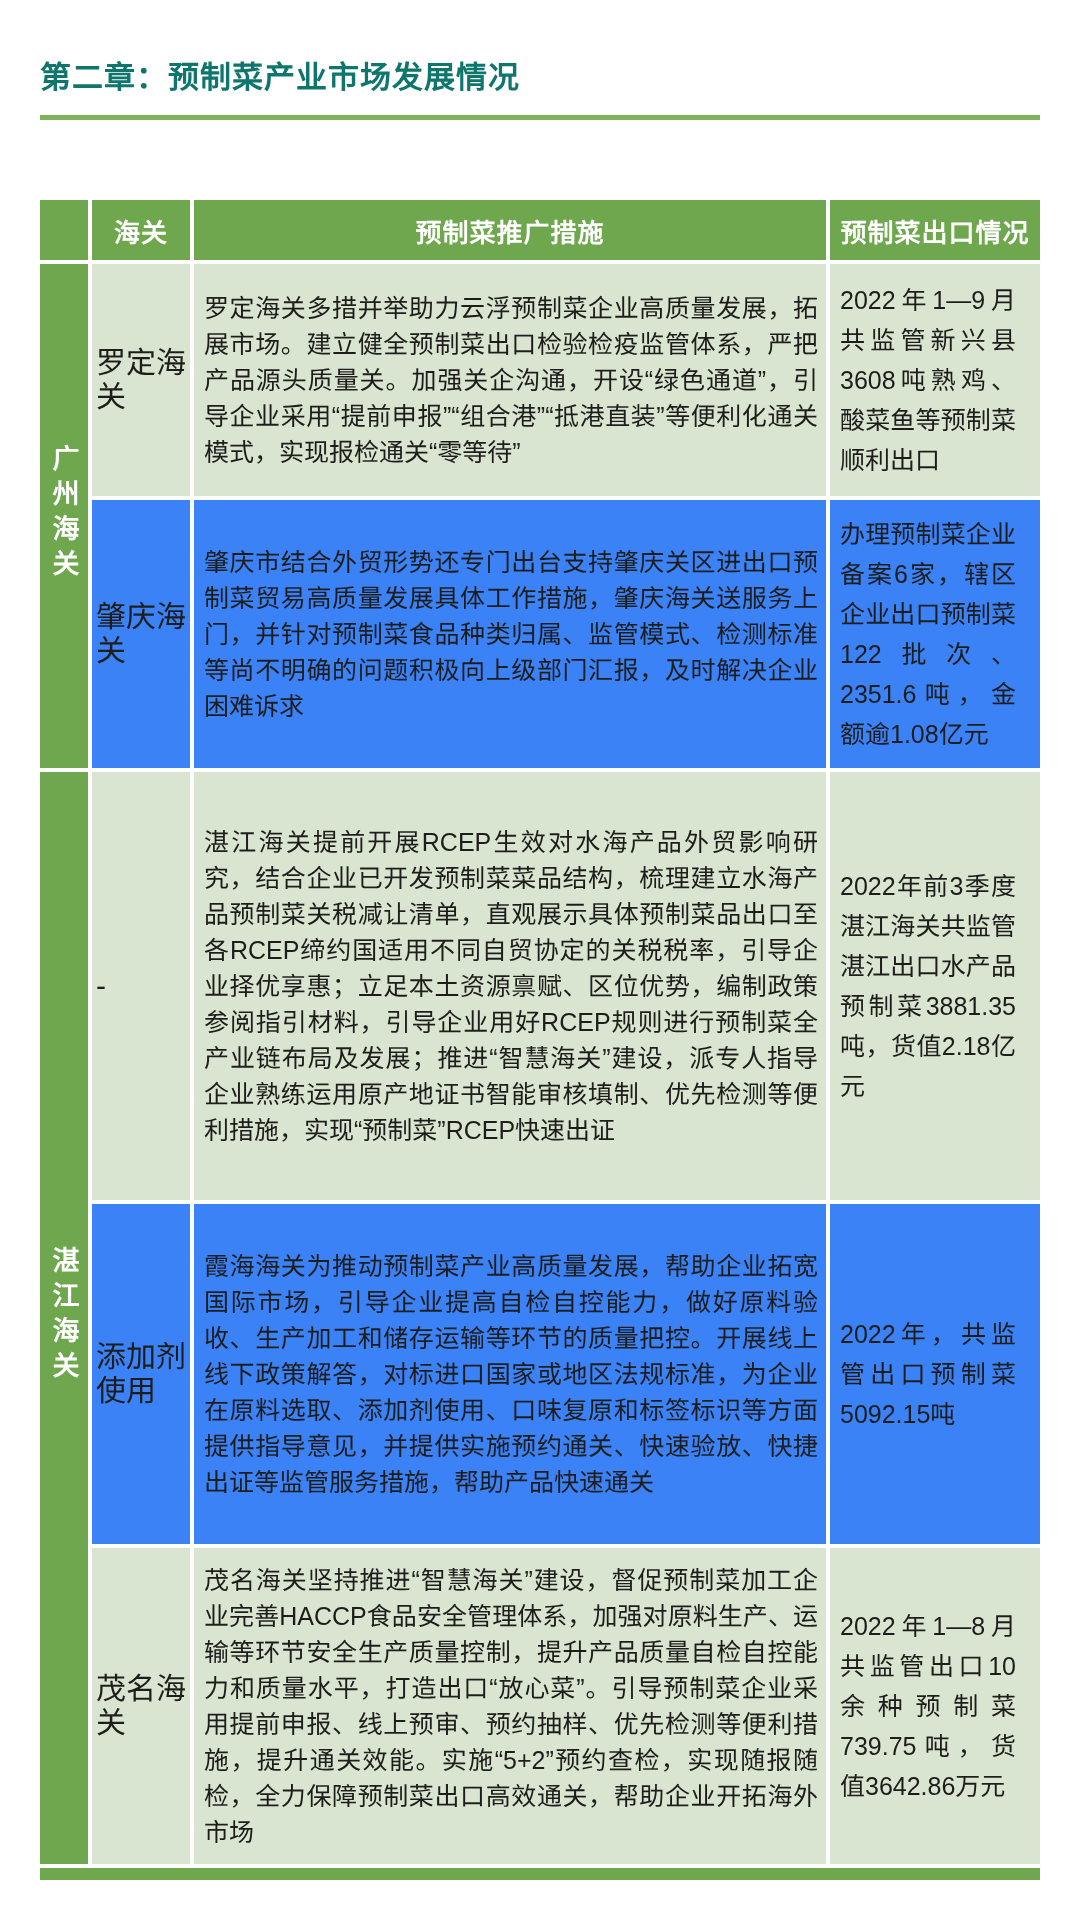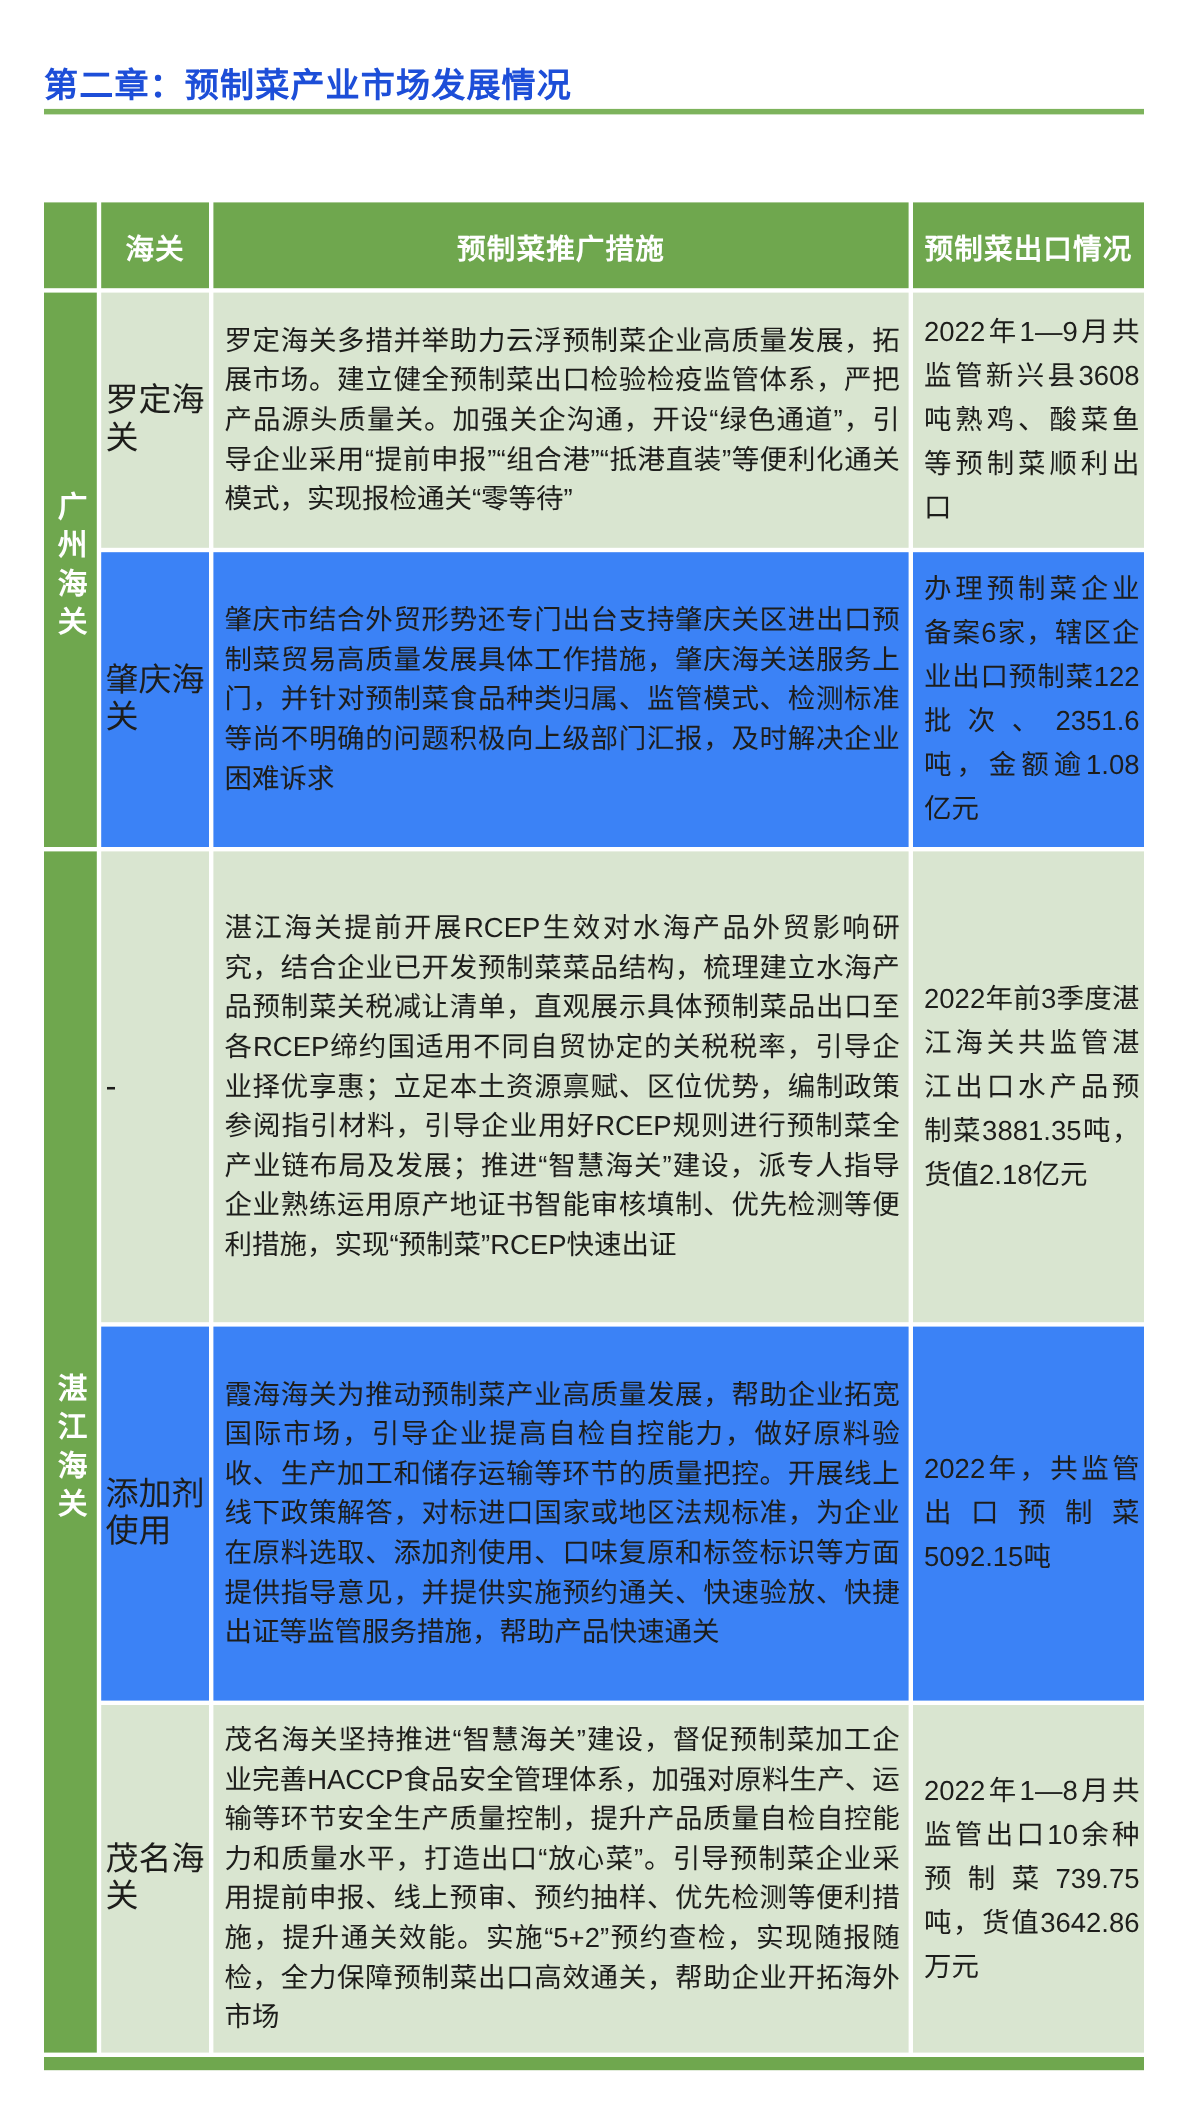--- a/index.html
+++ b/index.html
@@ -10,23 +10,23 @@
     margin: 0 auto;
     font-family: "Liberation Sans", "DejaVu Sans", sans-serif;
     color: #1d1d1b;
     overflow: hidden;
   }
   .page { padding: 52px 40px 0 40px; }
 
   .page-title {
     font-size: 31px;
     font-weight: bold;
-    color: #1d4ed8;
+    color: #0f766e;
     letter-spacing: 1px;
-    margin-bottom: 2px;
+    margin-bottom: 18px;
   }
   .title-rule {
     width: 1000px;
     height: 5px;
     background: #7db35c;
     margin-bottom: 76px;
   }
 
   table.customs-table {
     table-layout: fixed;
@@ -41,21 +41,21 @@
   col.c-export  { width: 210px; }
 
   th, td { vertical-align: middle; }
 
   .hdr {
     background: #6fa74e;
     color: #ffffff;
     font-size: 26px;
     font-weight: bold;
     text-align: center;
-    height: 78px;
+    height: 60px;
     letter-spacing: 1px;
   }
   .hdr-spacer { background: #6fa74e; }
 
   .region-cell {
     background: #6fa74e;
     text-align: center;
   }
   .vtext {
     display: inline-block;
@@ -79,21 +79,21 @@
   td.measure-cell {
     font-size: 25px;
     line-height: 36px;
     text-align: justify;
     padding: 14px 8px 14px 10px;
   }
   td.export-cell {
     font-size: 25px;
     line-height: 40px;
     text-align: justify;
-    padding: 14px 4px 14px 10px;
+    padding: 14px 24px 14px 10px;
   }
 
   .r1 { height: 232px; }
   .r2 { height: 232px; }
   .r3 { height: 428px; }
   .r4 { height: 340px; }
   .r5 { height: 312px; }
 
   td.bottom-bar {
     background: #6fa74e;

